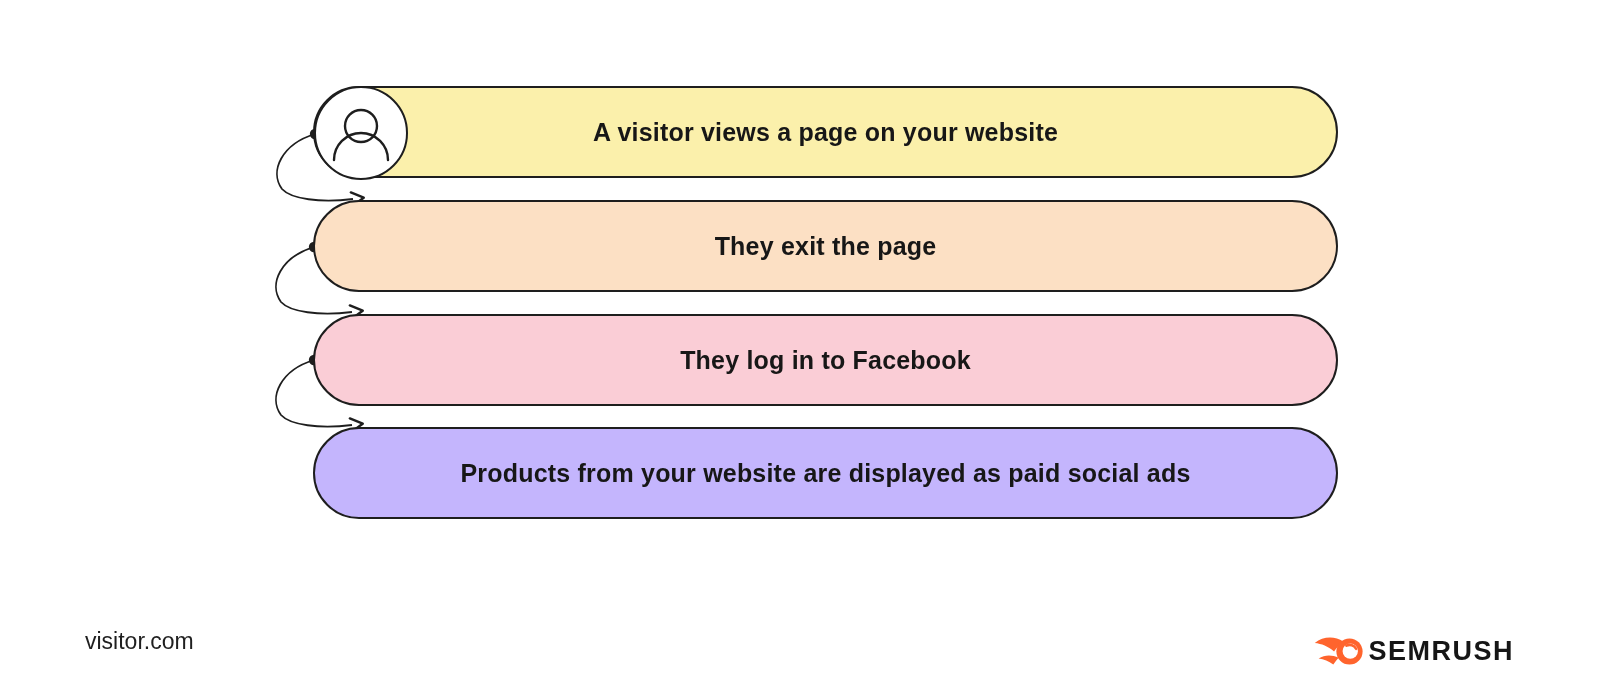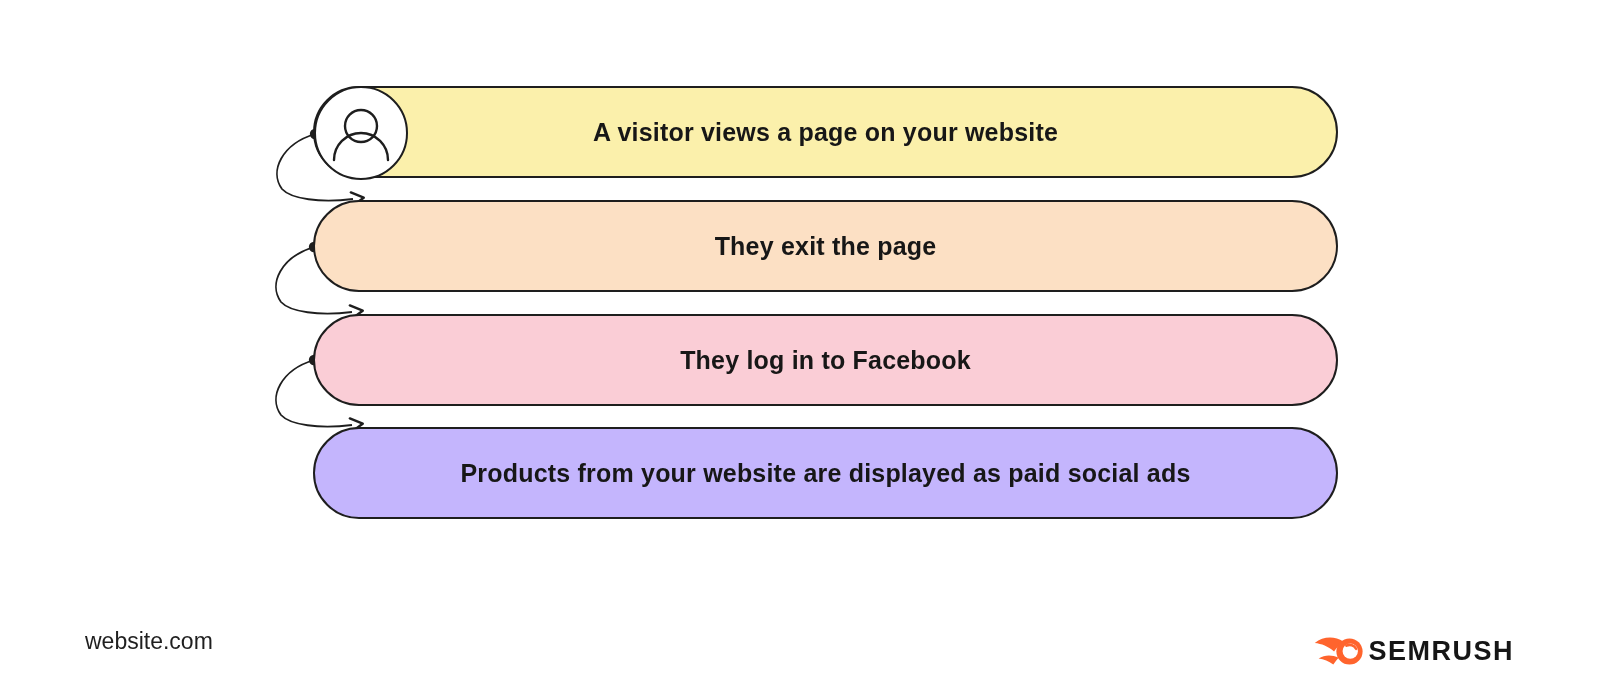--- a/index.html
+++ b/index.html
@@ -116,21 +116,21 @@
     <div class="pill-label">Products from your website are displayed as paid social ads</div>
   </div>
 
   <div class="avatar">
     <svg width="90" height="90" viewBox="0 0 90 90">
       <circle cx="45" cy="38" r="16" fill="none" stroke="#1e1e1e" stroke-width="2.4"></circle>
       <path d="M 18 72 A 27 27 0 0 1 72 72" fill="none" stroke="#1e1e1e" stroke-width="2.4" stroke-linecap="round"></path>
     </svg>
   </div>
 
-  <div class="footer-site">website.com</div>
+  <div class="footer-site">visitor.com</div>
 
   <div class="brand">
     <svg width="54" height="35" viewBox="0 0 70 44">
       <path d="M 1 11 C 12 2, 27 2, 38 9 C 34 13, 29 17, 26 22 C 18 15, 10 12, 1 11 Z" fill="#FF642D"></path>
       <path d="M 6 31 C 14 26, 23 26, 32 30 C 29 33, 27 36, 25 39 C 19 34, 13 32, 6 31 Z" fill="#FF642D"></path>
       <circle cx="46" cy="22" r="17" fill="#FF642D"></circle>
       <circle cx="47" cy="21.5" r="10" fill="#ffffff"></circle>
       <path d="M 42 14.5 A 9 9 0 0 1 54.5 18.5" fill="none" stroke="#FF642D" stroke-width="3.4" stroke-linecap="round"></path>
     </svg>
     <span class="brand-word">SEMRUSH</span>

